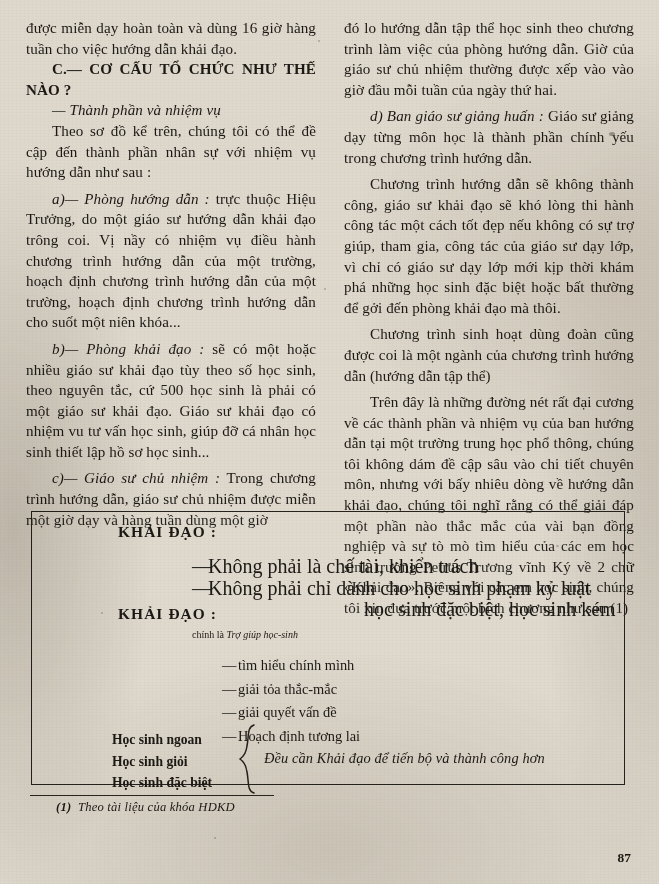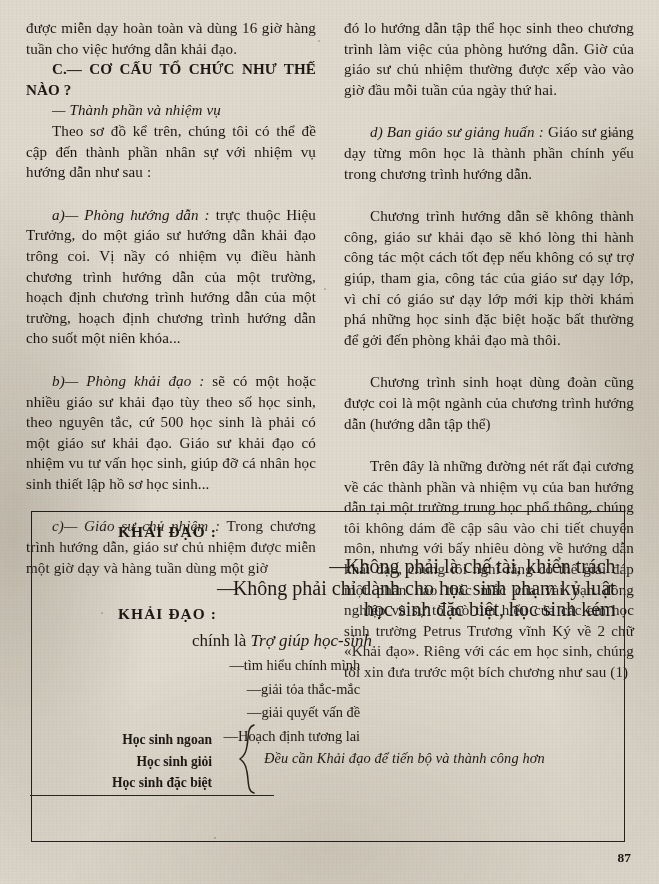--- a/index.html
+++ b/index.html
@@ -60,21 +60,21 @@
     font-size: 15.1px;
     line-height: 20.6px;
     text-align: justify;
     text-justify: inter-word;
     -webkit-hyphens: none;
     hyphens: none;
     text-indent: 26px;
     letter-spacing: 0.1px;
   }
   p.body.noind { text-indent: 0; }
-  p.gap { margin-top: 22px; }
+  p.gap { margin-top: 6px; }
   .sechead {
     margin: 17px 0 8px 0;
     font-size: 14.6px;
     font-weight: bold;
     letter-spacing: 0.9px;
     text-indent: 0;
     line-height: 19px;
   }
   .subhead {
     margin: 6px 0 3px 0;
@@ -84,25 +84,24 @@
     line-height: 20.6px;
   }
   .ital { font-style: italic; }
 
   
   .poster {
     position: absolute;
     left: 31px;
     top: 511px;
     width: 594px;
-    height: 331px;
+    height: 274px;
     border: 1.6px solid #23201b;
     box-sizing: border-box;
     background: rgba(255,255,255,0.04);
-    text-align: right;
   }
   .poster-inner { position: relative; width: 100%; height: 100%; }
 
   .kd-head {
     position: absolute;
     font-size: 15.4px;
     font-weight: bold;
     letter-spacing: 1.1px;
   }
   .kd-head.one { left: 86px; top: 11px; }
@@ -119,22 +118,22 @@
   .neg-list .li { white-space: nowrap; }
   .neg-list .dash { display: inline-block; width: 16px; }
   .neg-cont {
     margin-left: 172px;
     white-space: nowrap;
   }
 
   .pos-lead {
     position: absolute;
     left: 160px;
-    top: 118px;
-    font-size: 17px;
+    top: 112px;
+    font-size: 10px;
     line-height: 21px;
     white-space: nowrap;
   }
   .pos-list {
     position: absolute;
     left: 190px;
     top: 142px;
     font-size: 14.4px;
     line-height: 23.5px;
   }
@@ -273,20 +272,21 @@
         <svg class="brace" viewBox="0 0 18 70" preserveAspectRatio="none">
           <path d="M16 1 C9 3, 11 12, 9 22 C8 30, 5 33, 2 35 C5 37, 8 40, 9 48 C11 58, 9 67, 16 69" fill="none" stroke="#23201b" stroke-width="1.5" stroke-linecap="round"></path>
         </svg>
 
         <div class="conclusion">Đều cần Khải đạo để tiến bộ và thành công hơn</div>
 
       </div>
     </div>
 
     <div class="fn-rule"></div>
+    <div class="footnote"><span class="num">(1)</span>&nbsp;&nbsp;<span>Theo tài liệu của khóa HDKD</span></div>
 
     <div class="pageno">87</div>
 
   </div>
 
   <span class="speck" style="left:318px;top:40px;width:2px;height:2px;"></span>
   <span class="speck" style="left:236px;top:219px;width:2px;height:3px;"></span>
   <span class="speck" style="left:609px;top:132px;width:6px;height:4px;opacity:.6;"></span>
   <span class="speck" style="left:324px;top:288px;width:2px;height:2px;"></span>
   <span class="speck" style="left:630px;top:292px;width:2px;height:2px;"></span>

